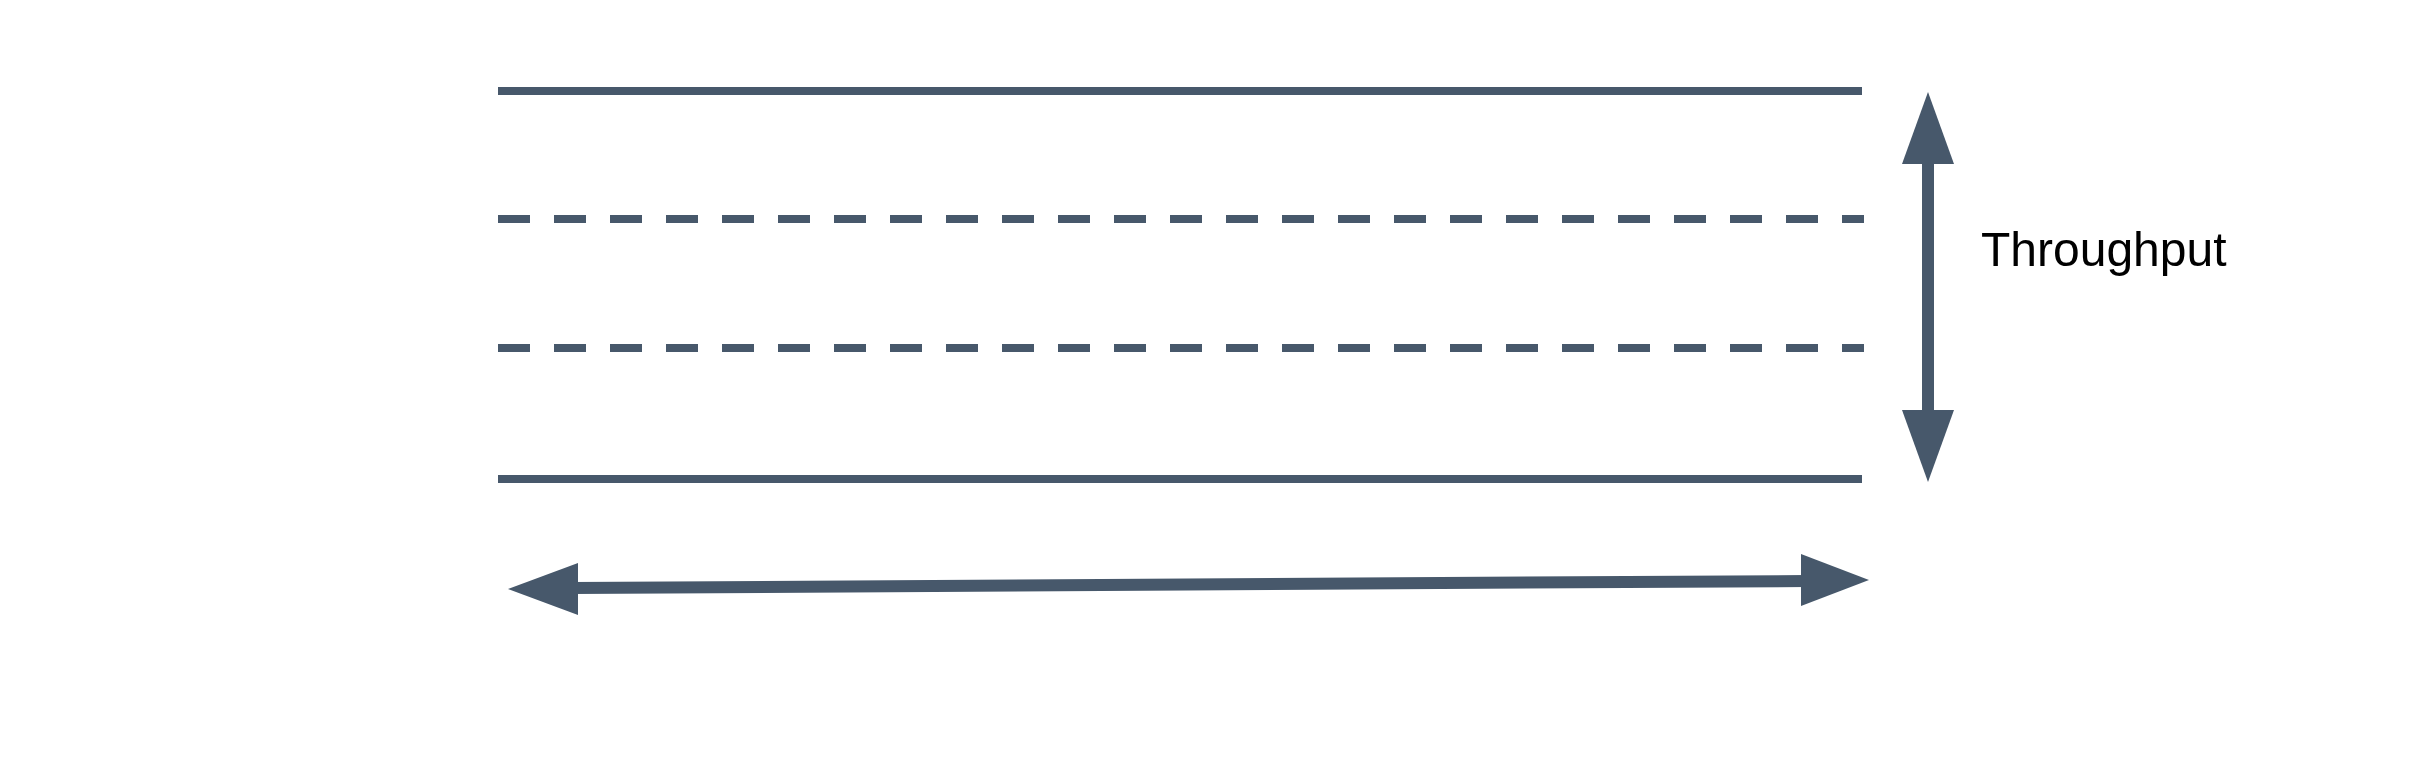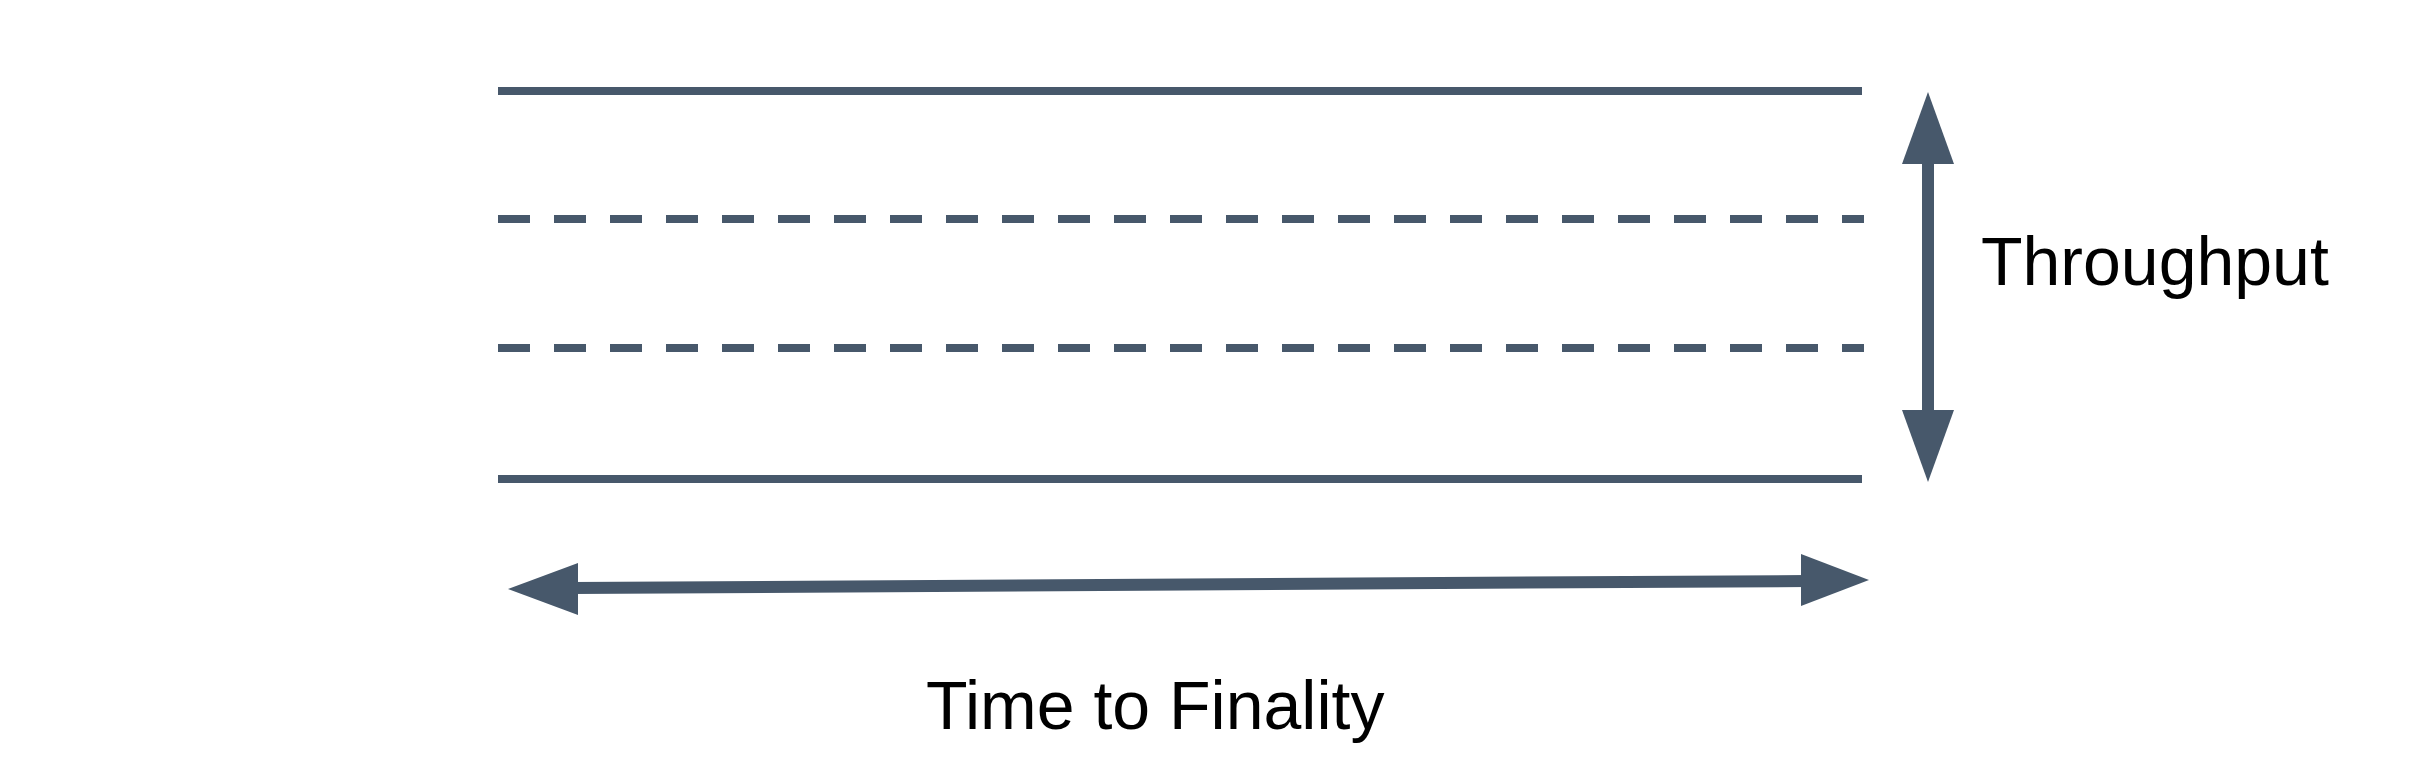--- a/index.html
+++ b/index.html
@@ -33,21 +33,21 @@
     stroke-width: 12;
     fill: none;
   }
   .arrow-head {
     fill: #47586b;
     stroke: none;
   }
   .axis-label {
     position: absolute;
     color: #000000;
-    font-size: 68px;
+    font-size: 48px;
     line-height: 1.15;
     white-space: nowrap;
   }
   #throughput-label {
     left: 1981px;
     top: 222px;
   }
   #time-to-finality-label {
     left: 926px;
     top: 666px;
@@ -76,15 +76,14 @@
 
     <g>
       <line class="arrow-shaft" x1="572" y1="588" x2="1807" y2="581" stroke="#47586b"></line>
       <polygon class="arrow-head" points="508,589 578,563 578,615" fill="#47586b"></polygon>
       <polygon class="arrow-head" points="1869,580 1801,554 1801,606" fill="#47586b"></polygon>
     </g>
   </svg>
 
   <div id="throughput-label" class="axis-label">Throughput</div>
 
-  <div id="time-to-finality-label" class="axis-label">Time to Finality</div>
 
 </div>
 
 </body></html>

